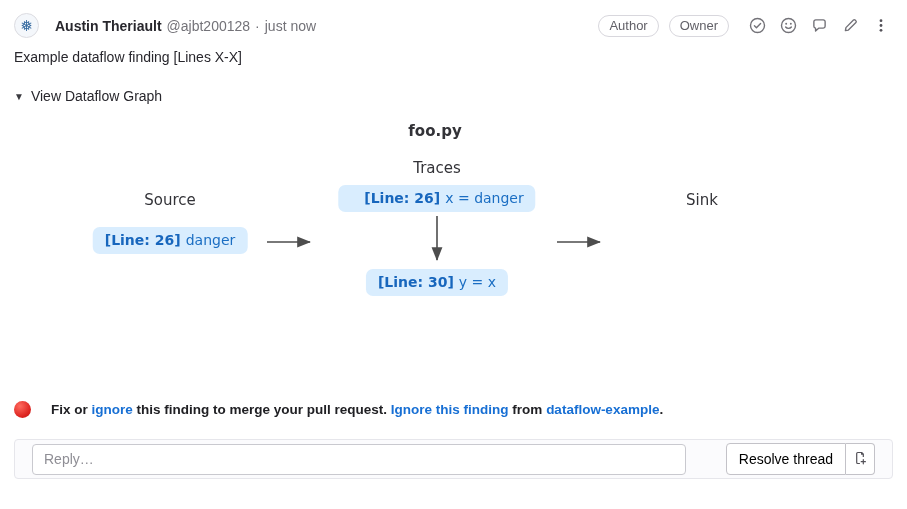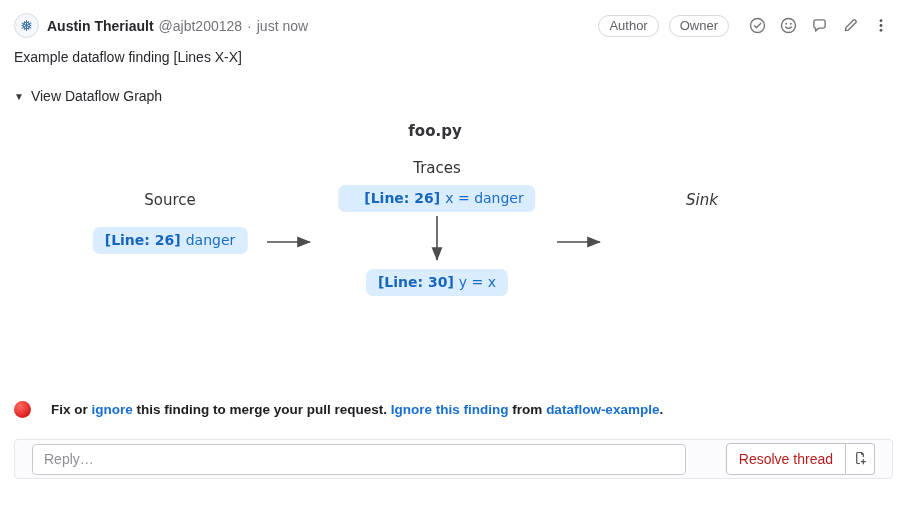--- a/index.html
+++ b/index.html
@@ -4,21 +4,21 @@
 <style>
   * { margin:0; padding:0; box-sizing:border-box; }
   html,body { width:907px; height:509px; background:#ffffff; overflow:hidden;
               font-family:"Liberation Sans", sans-serif; color:#28272d; }
 
   
   .header { display:flex; align-items:center; padding:13px 16px 0 14px; }
   .avatar { width:25px; height:25px; border-radius:50%; border:1px solid #dcdce1;
             background:#f4f7fb; display:flex; align-items:center; justify-content:center;
             font-size:15px; color:#34699f; flex:0 0 auto; }
-  .author-name { font-weight:bold; font-size:14px; margin-left:8px; color:#28272d; }
+  .author-name { font-weight:bold; font-size:14px; margin-left:16px; color:#28272d; }
   .author-meta { font-size:14px; color:#737278; margin-left:5px; }
   .header-right { margin-left:auto; display:flex; align-items:center; gap:10px; }
   .badge { border:1px solid #d8d7dd; border-radius:12px; padding:2px 10px 3px;
            font-size:13px; color:#626168; background:#fff; }
   .icon-btn { background:none; border:none; padding:2px; cursor:pointer;
               display:flex; align-items:center; justify-content:center; }
   .icon-btn svg { display:block; }
 
   
   .finding-title { font-size:14px; margin:11px 14px 0; color:#28272d; }
@@ -47,21 +47,21 @@
   .warning a { color:#176fd4; text-decoration:none; cursor:pointer; }
 
   
   .reply-wrap { margin:21px 14px 0; border:1px solid #e6e6eb; border-radius:4px;
                 background:#fbfbfd; padding:3px 17px; display:flex; align-items:center;gap:28px; }
   .reply-input { flex:1; height:31px; border:1px solid #c9c9cf; border-radius:4px;
                  background:#fff; padding:0 11px; font-size:14px;
                  font-family:"Liberation Sans", sans-serif; color:#28272d; }
   .reply-input::placeholder { color:#8f8e95; }
   .btn-group { display:flex; margin-left:12px; }
-  .btn { background:#fff; border:1px solid #c3c2c8; font-size:14px; color:#b91c1c;
+  .btn { background:#fff; border:1px solid #c3c2c8; font-size:14px; color:#000000;
          height:32px; cursor:pointer; font-family:"Liberation Sans", sans-serif; }
   .btn.resolve { border-radius:4px 0 0 4px; padding:0 12px; }
   .btn.issue { border-radius:0 4px 4px 0; width:29px; border-left:none;
                display:flex; align-items:center; justify-content:center; }
 </style>
 </head>
 <body>
 
 <div class="header">
   <div class="avatar">❅</div>
@@ -133,21 +133,21 @@
       </marker>
     </defs>
     <line x1="267" y1="127" x2="310" y2="127" stroke="#4d4d4d" stroke-width="1.6" marker-end="url(#ah)"></line>
     <line x1="437" y1="101" x2="437" y2="145" stroke="#4d4d4d" stroke-width="1.6" marker-end="url(#ah)"></line>
     <line x1="557" y1="127" x2="600" y2="127" stroke="#4d4d4d" stroke-width="1.6" marker-end="url(#ah)"></line>
   </svg>
 
   <div class="glabel bold" style="left:435px; top:7px;">foo.py</div>
   <div class="glabel" style="left:437px; top:44px;">Traces</div>
   <div class="glabel" style="left:170px; top:76px;">Source</div>
-  <div class="glabel" style="left:702px; top:76px;font-style:italic;">Sink</div>
+  <div class="glabel" style="left:702px; top:76px;">Sink</div>
 
   <div class="gnode" style="left:170px; top:112px;">
     <span class="ln">[Line: 26]</span><span class="code">danger</span>
   </div>
   <div class="gnode" style="left:437px; top:70px;padding-left:26px;">
     <span class="ln">[Line: 26]</span><span class="code">x = danger</span>
   </div>
   <div class="gnode" style="left:437px; top:154px;">
     <span class="ln">[Line: 30]</span><span class="code">y = x</span>
   </div>

